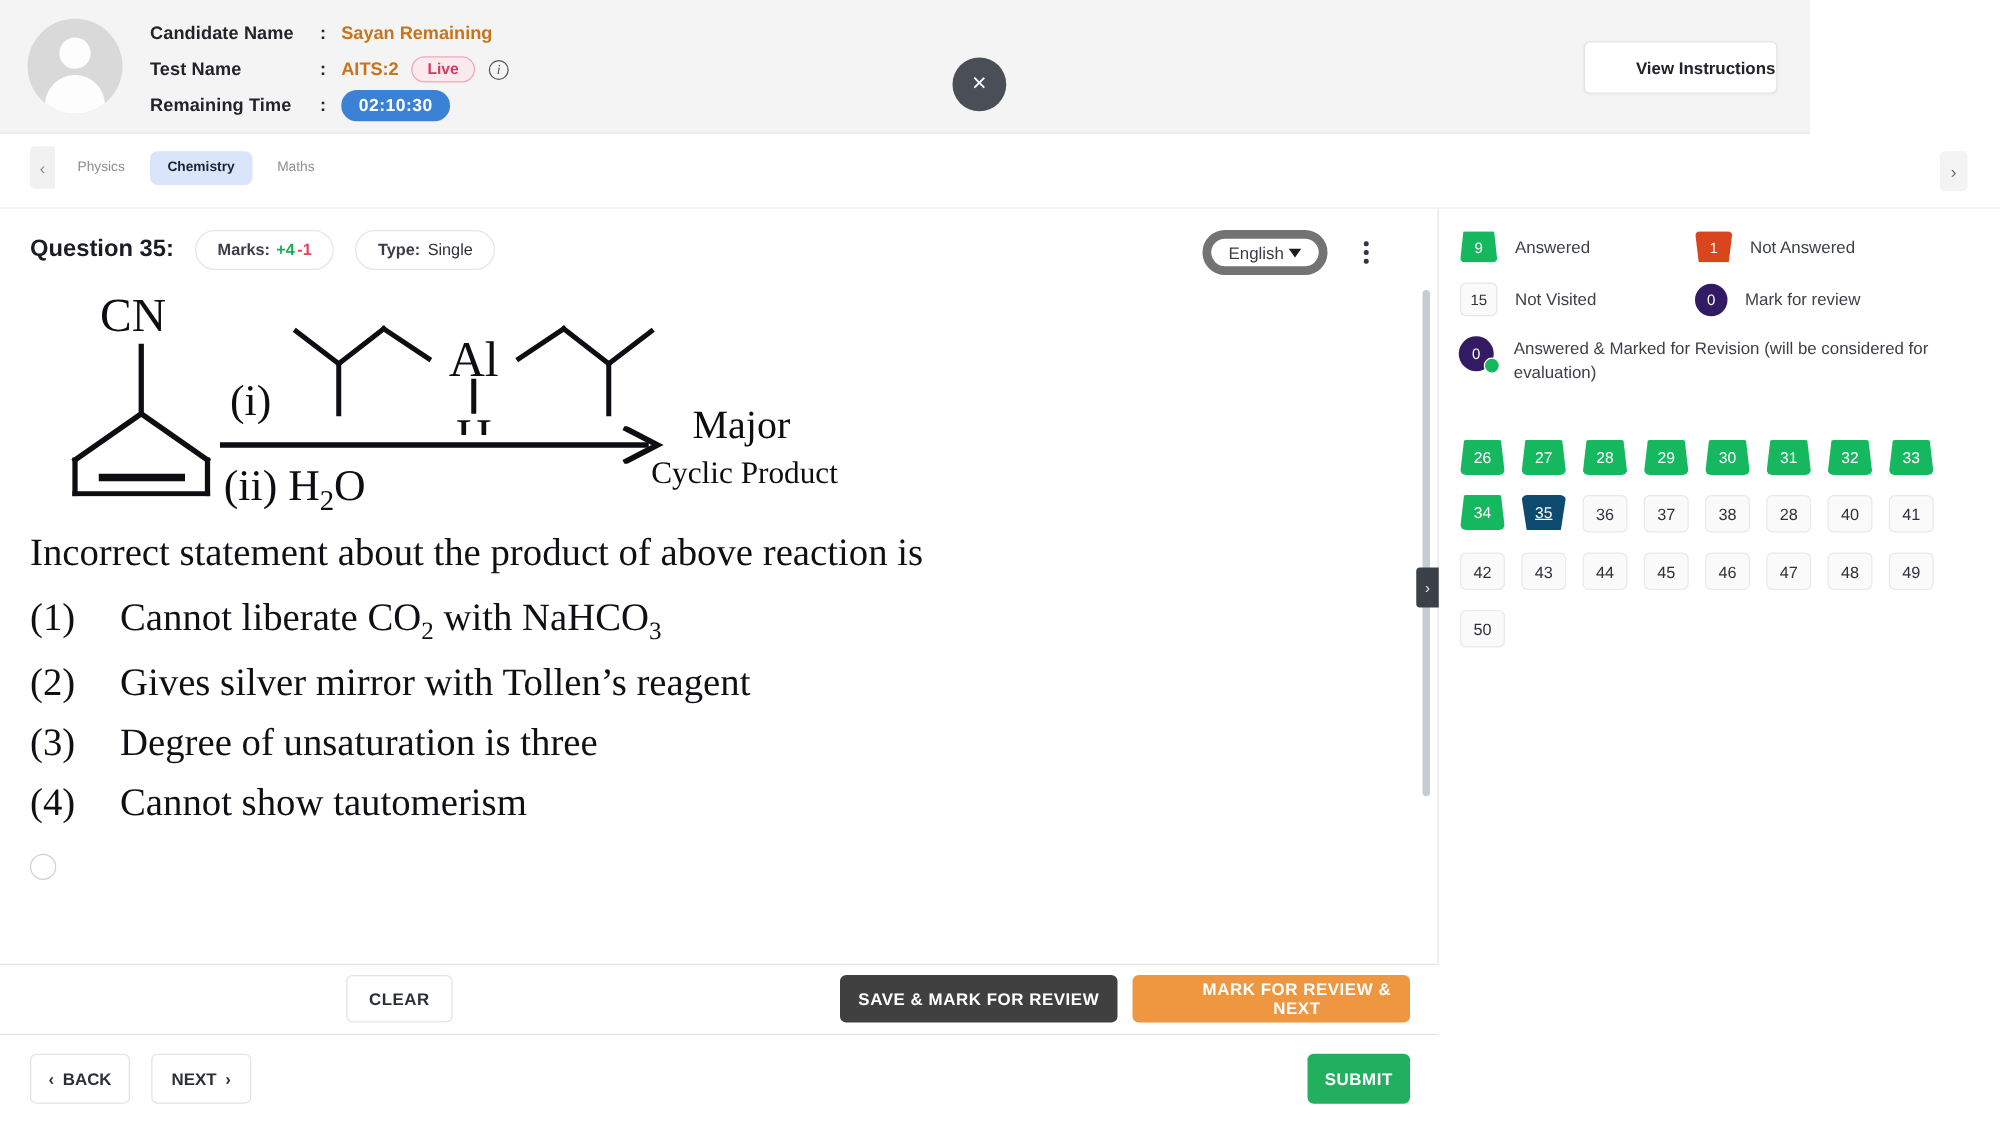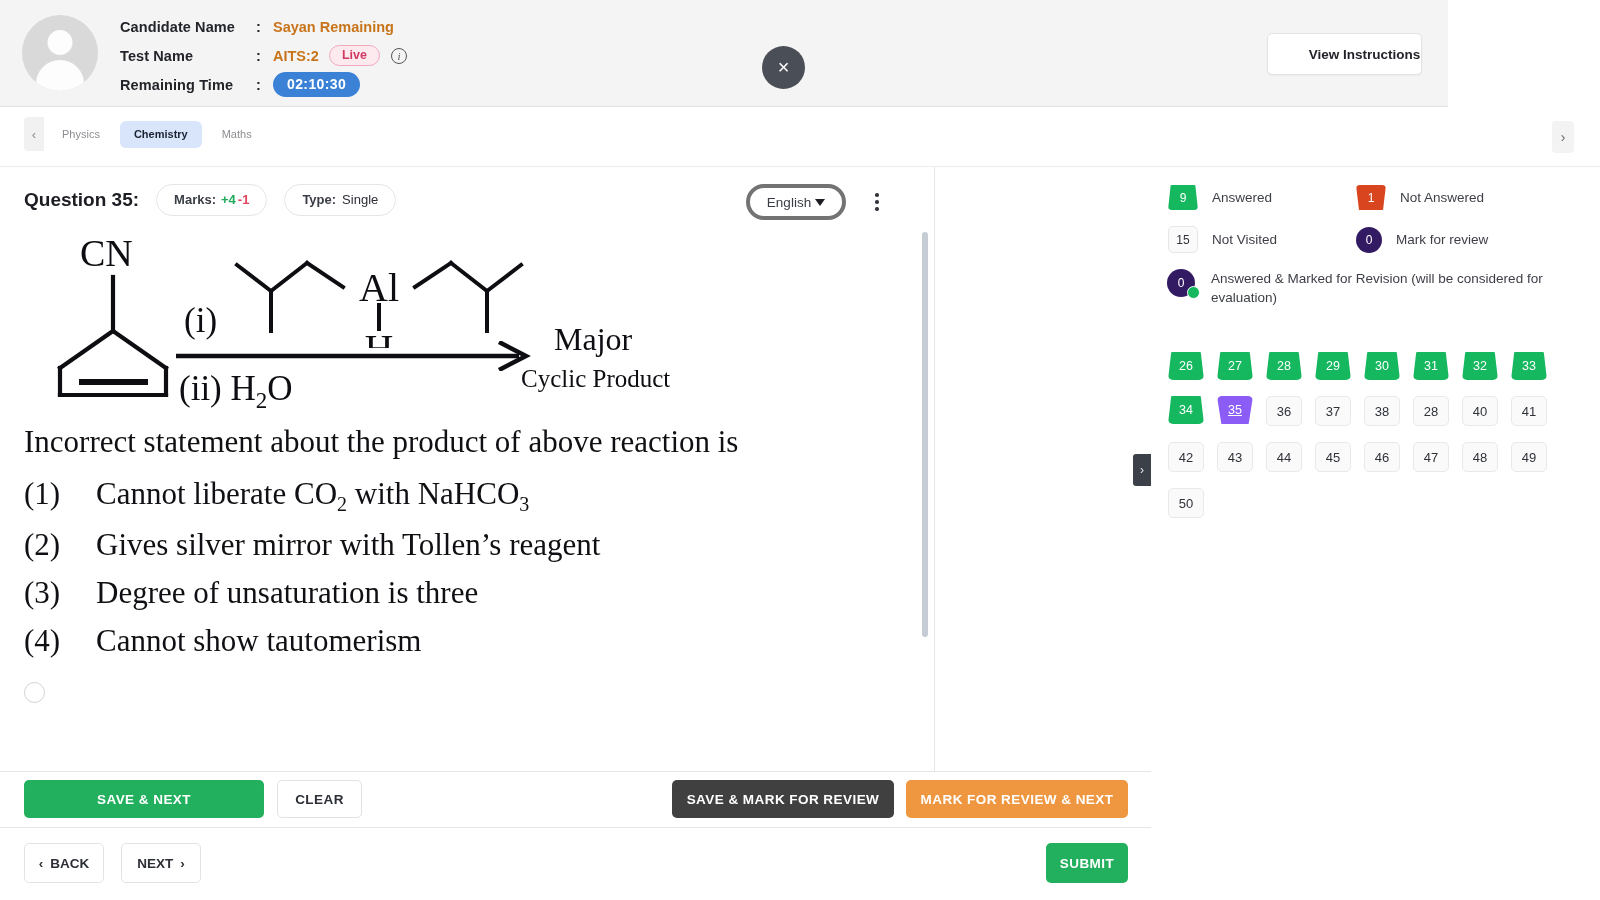--- a/index.html
+++ b/index.html
@@ -92,37 +92,37 @@
   }
   .tab.active { background: #d9e5fb; color: #1b2330; font-weight: 700; }
   .tab-scroll-right {
     position: absolute; right: 26px; top: 14px;
     width: 22px; height: 32px; display: flex; align-items: center; justify-content: center;
     background: #f3f3f3; border-radius: 4px; color: #6b6b6b; font-size: 14px; cursor: pointer;
   }
 
   
   .qpanel {
-    position: absolute; left: 0; top: 167px; width: 935px; height: 604px;
+    position: absolute; left: 0; top: 167px; width: 1151px; height: 604px;
     background: #fff; border-right: 1px solid #e6e6e6; overflow: hidden;
   }
   .qhead { position: absolute; left: 24px; top: 17px; display: flex; align-items: center; gap: 17px; }
   .qtitle { font-size: 19px; font-weight: 700; color: #1b1d23; }
   .pill {
     border: 1px solid #e6e6e6; border-radius: 18px; padding: 7px 17px 8px;
     font-size: 13px; color: #3a3d45; background: #fff;
   }
   .pill b { font-weight: 600; }
   .mk-pos { color: #1faa5b; font-weight: 700; margin-left: 5px; }
   .mk-neg { color: #e0455c; font-weight: 700; margin-left: 2px; }
   .pill .tval { margin-left: 6px; color: #2c2f36; }
 
   .lang-select {
     position: absolute; right: 88px; top: 17px;
-    width: 100px; height: 36px; border: 4px solid #737373; border-radius: 18px;
+    width: 100px; height: 36px; border: 7px solid #737373; border-radius: 18px;
     background: #fff; display: flex; align-items: center; justify-content: center; gap: 4px;
     font-size: 13.5px; color: #3a3d45; cursor: pointer;
   }
   .caret { width: 0; height: 0; border-left: 5.5px solid transparent; border-right: 5.5px solid transparent; border-top: 7px solid #1b1d23; }
   .kebab {
     position: absolute; right: 45px; top: 22px; width: 24px; height: 26px; cursor: pointer;
     display: flex; flex-direction: column; align-items: center; justify-content: center; gap: 3.5px;
   }
   .kebab i { display: block; width: 3.5px; height: 3.5px; border-radius: 50%; background: #33363d; }
 
@@ -182,21 +182,21 @@
     border: none; border-radius: 5px; cursor: pointer; color: #fff;
     font-size: 13.5px; font-weight: 700; letter-spacing: .45px;
     font-family: "Liberation Sans", sans-serif;
   }
   .btn-save-next { position: absolute; left: 24px; top: 8px; width: 240px; height: 38px; background: #22b05f; }
   .btn-clear {
     position: absolute; left: 277px; top: 8px; width: 85px; height: 38px;
     background: #fff; border: 1px solid #e3e3e3; color: #2c2f36; font-weight: 600;
   }
   .btn-save-mark { position: absolute; left: 672px; top: 8px; width: 222px; height: 38px; background: #404040; }
-  .btn-mark-next { position: absolute; left: 906px; top: 8px; width: 222px; height: 38px; background: #ef9740; }
+  .btn-mark-next { position: absolute; left: 906px; top: 8px; width: 222px; height: 38px; background: #ef9740; padding-left: 41px; }
 
   
   .navbar {
     position: absolute; left: 0; top: 827px; width: 1151px; height: 73px;
     background: #fff; border-top: 1px solid #e6e6e6;
   }
   .nav-btn {
     position: absolute; top: 15px; height: 40px;
     background: #fff; border: 1px solid #e3e3e3; border-radius: 5px;
     font-size: 13.5px; font-weight: 600; color: #2c2f36; cursor: pointer;
@@ -261,21 +261,21 @@
     width: 36px; height: 28px; font-size: 12.5px;
     display: flex; align-items: center; justify-content: center;
     cursor: pointer; border-radius: 5px;
     font-family: "Liberation Sans", sans-serif;
   }
   .qbtn.answered {
     background: #15b75f; color: #fff;
     clip-path: polygon(9% 0%, 91% 0%, 100% 100%, 0% 100%);
   }
   .qbtn.not-answered {
-    background: #8b5cf6; color: #fff;
+    background: #0c4a6e; color: #fff;
     clip-path: polygon(0% 0%, 100% 0%, 88% 100%, 12% 100%);
     text-decoration: underline;
   }
   .qbtn.not-visited {
     background: #fafafa; border: 1px solid #e9e9e9; color: #2f3239;
     height: 30px; font-size: 13px;
   }
 </style>
 </head>
 <body>
@@ -406,21 +406,20 @@
       <div class="partial-radio"></div>
     </div>
   </div>
 
   <div class="vscroll-track"></div>
 </div>
 
 <div class="collapse-handle">›</div>
 
 <div class="actionbar">
-  <button class="btn btn-save-next">SAVE &amp; NEXT</button>
   <button class="btn btn-clear">CLEAR</button>
   <button class="btn btn-save-mark">SAVE &amp; MARK FOR REVIEW</button>
   <button class="btn btn-mark-next">MARK FOR REVIEW &amp; NEXT</button>
 </div>
 
 <div class="navbar">
   <button class="nav-btn nav-back">
     <span>‹</span>
     <span>BACK</span>
   </button>

